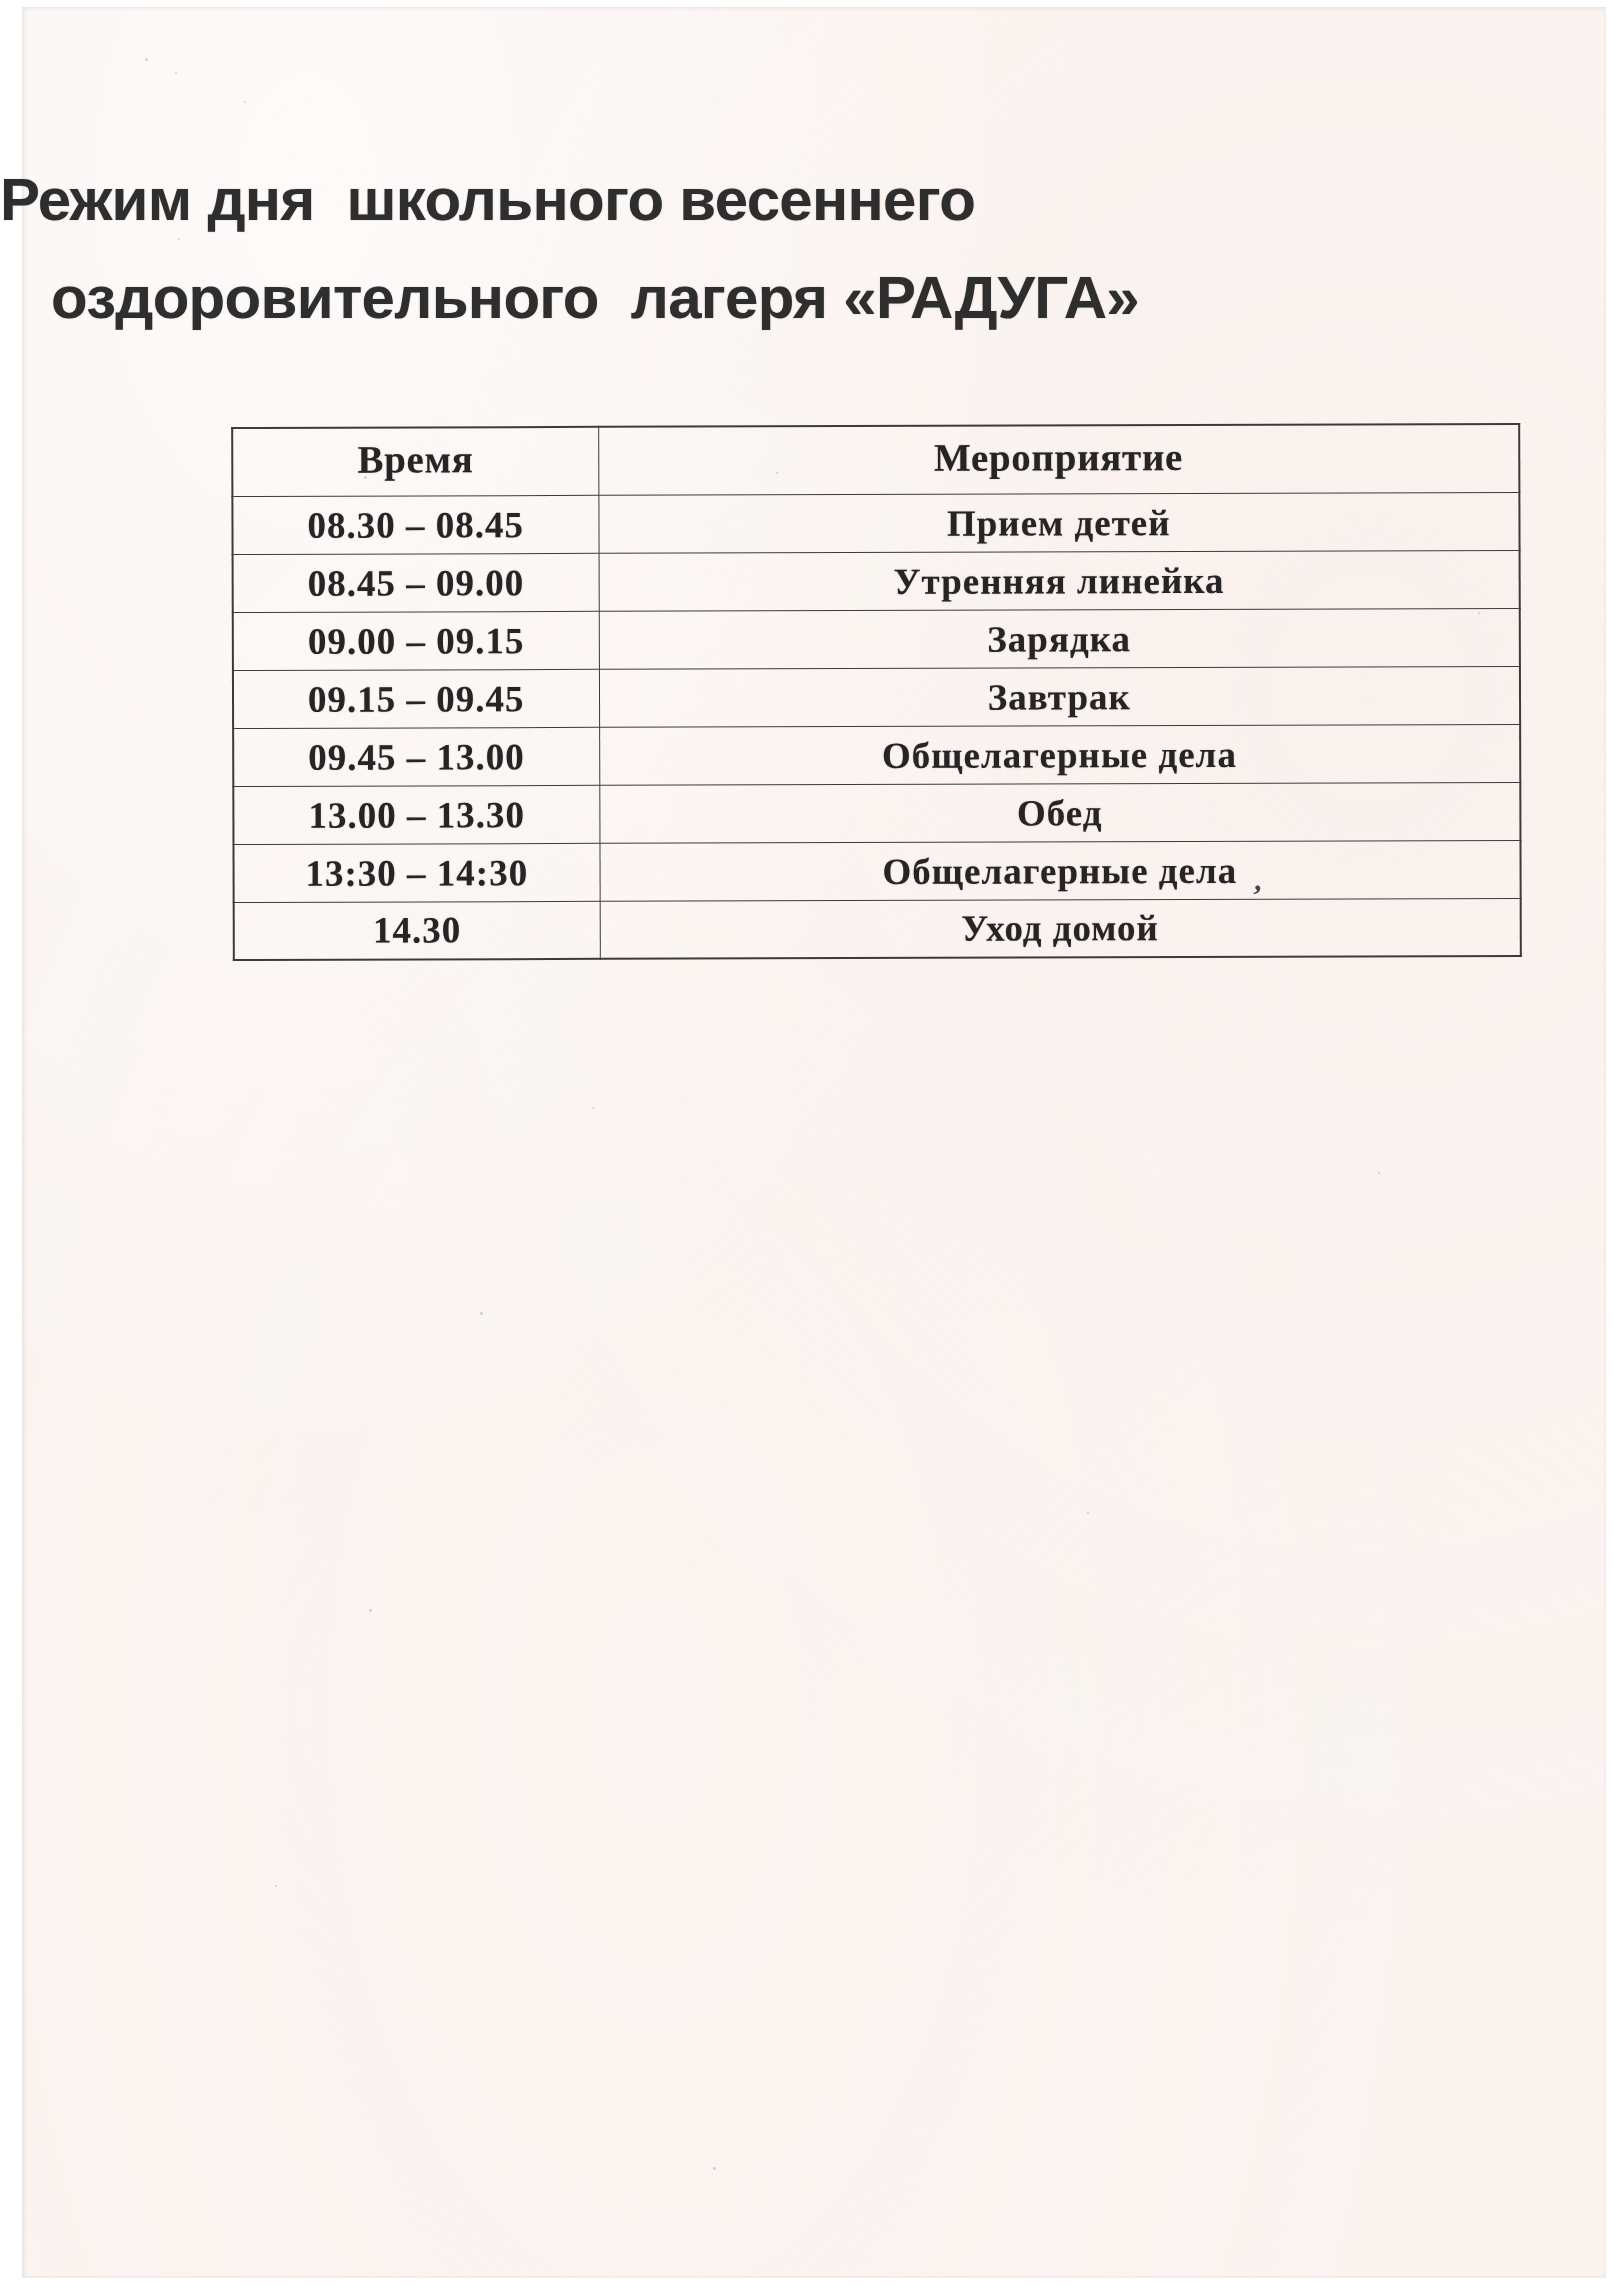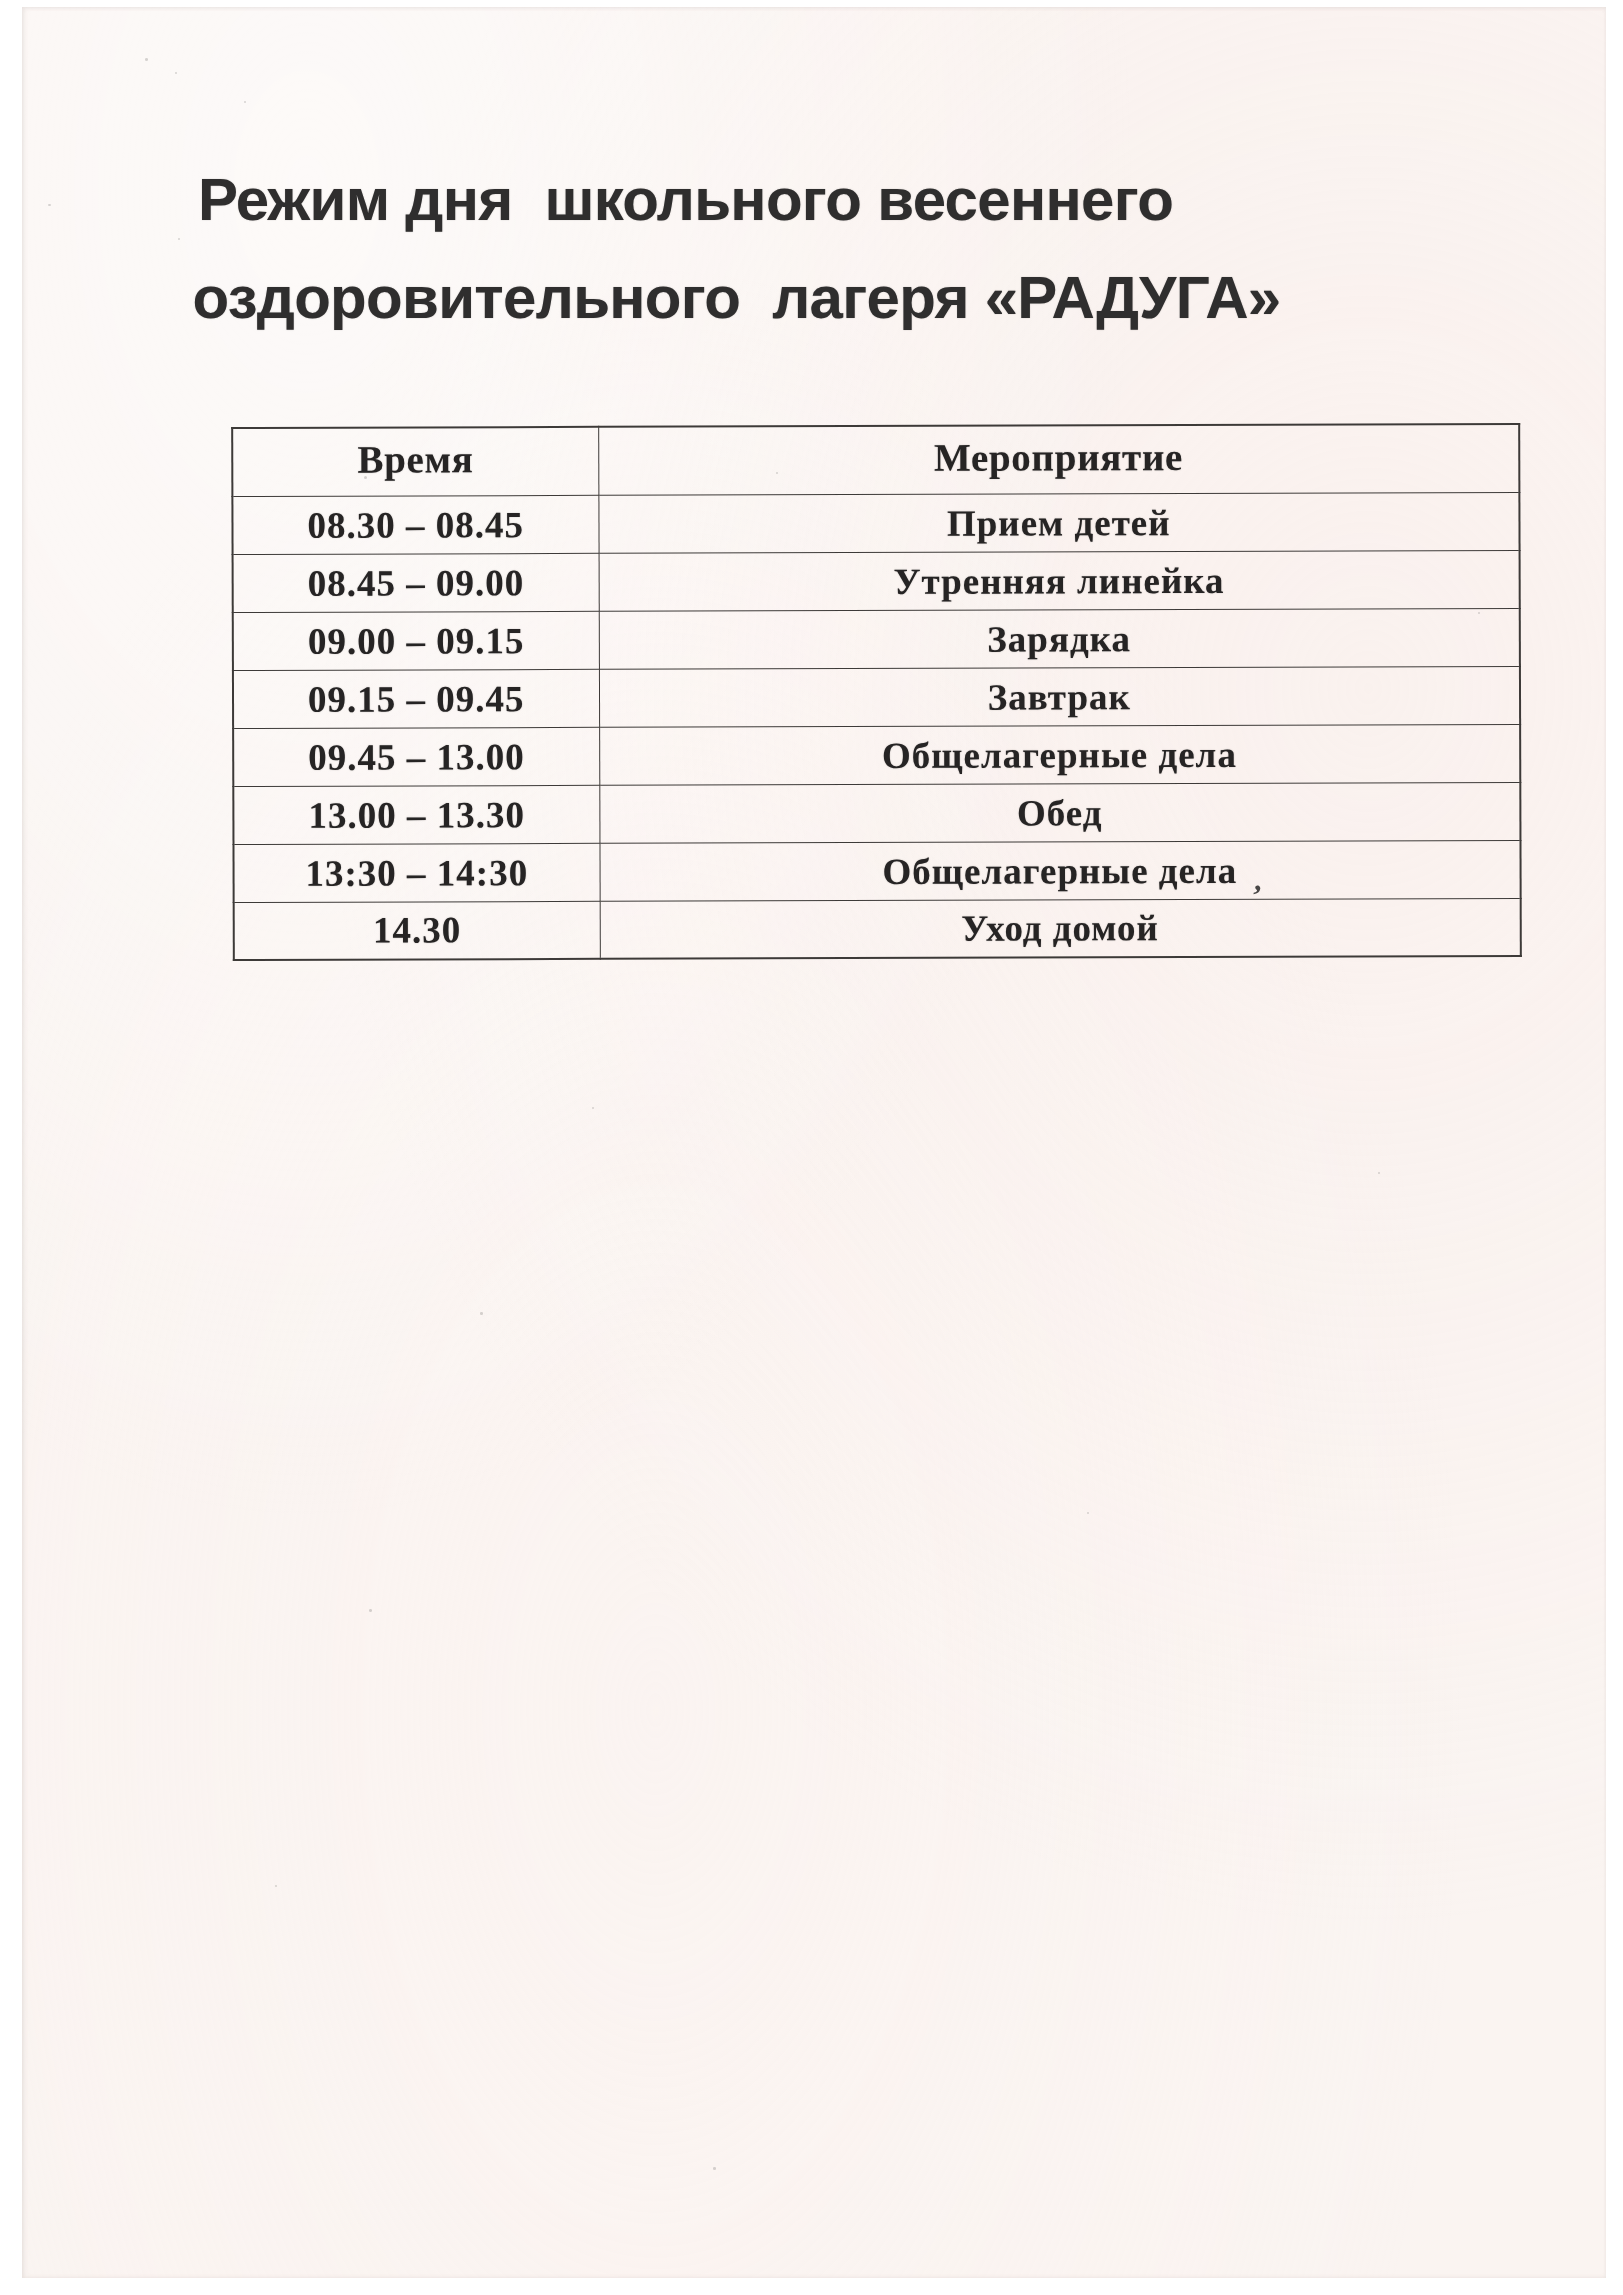--- a/index.html
+++ b/index.html
@@ -16,21 +16,21 @@
     background:
       radial-gradient(ellipse at 18% 8%,  rgba(255,255,255,0.55), transparent 45%),
       radial-gradient(ellipse at 85% 30%, rgba(250,238,235,0.45), transparent 55%),
       radial-gradient(ellipse at 40% 75%, rgba(252,244,241,0.5),  transparent 60%),
       #faf4f1;
     box-shadow: inset 2px 0 5.2px rgba(205,195,192,0.30), inset 0 1.3px 3.9px rgba(210,200,198,0.25);
   }
   .title{
     position:absolute;
     left:0;width:1371px;
-    text-align:center;
+    text-align:left;
     font-family:"Liberation Sans", sans-serif;
     font-weight:bold;
     color:#2f2e2e;
     font-size:60px;
     letter-spacing:-0.7px;
     white-space:pre-wrap;
     text-shadow:0 0 1.3px rgba(60,58,58,0.35);
   }
   .title-line1{ top:165px; }
   .title-line2{ top:263px; transform:translateX(51px); }

